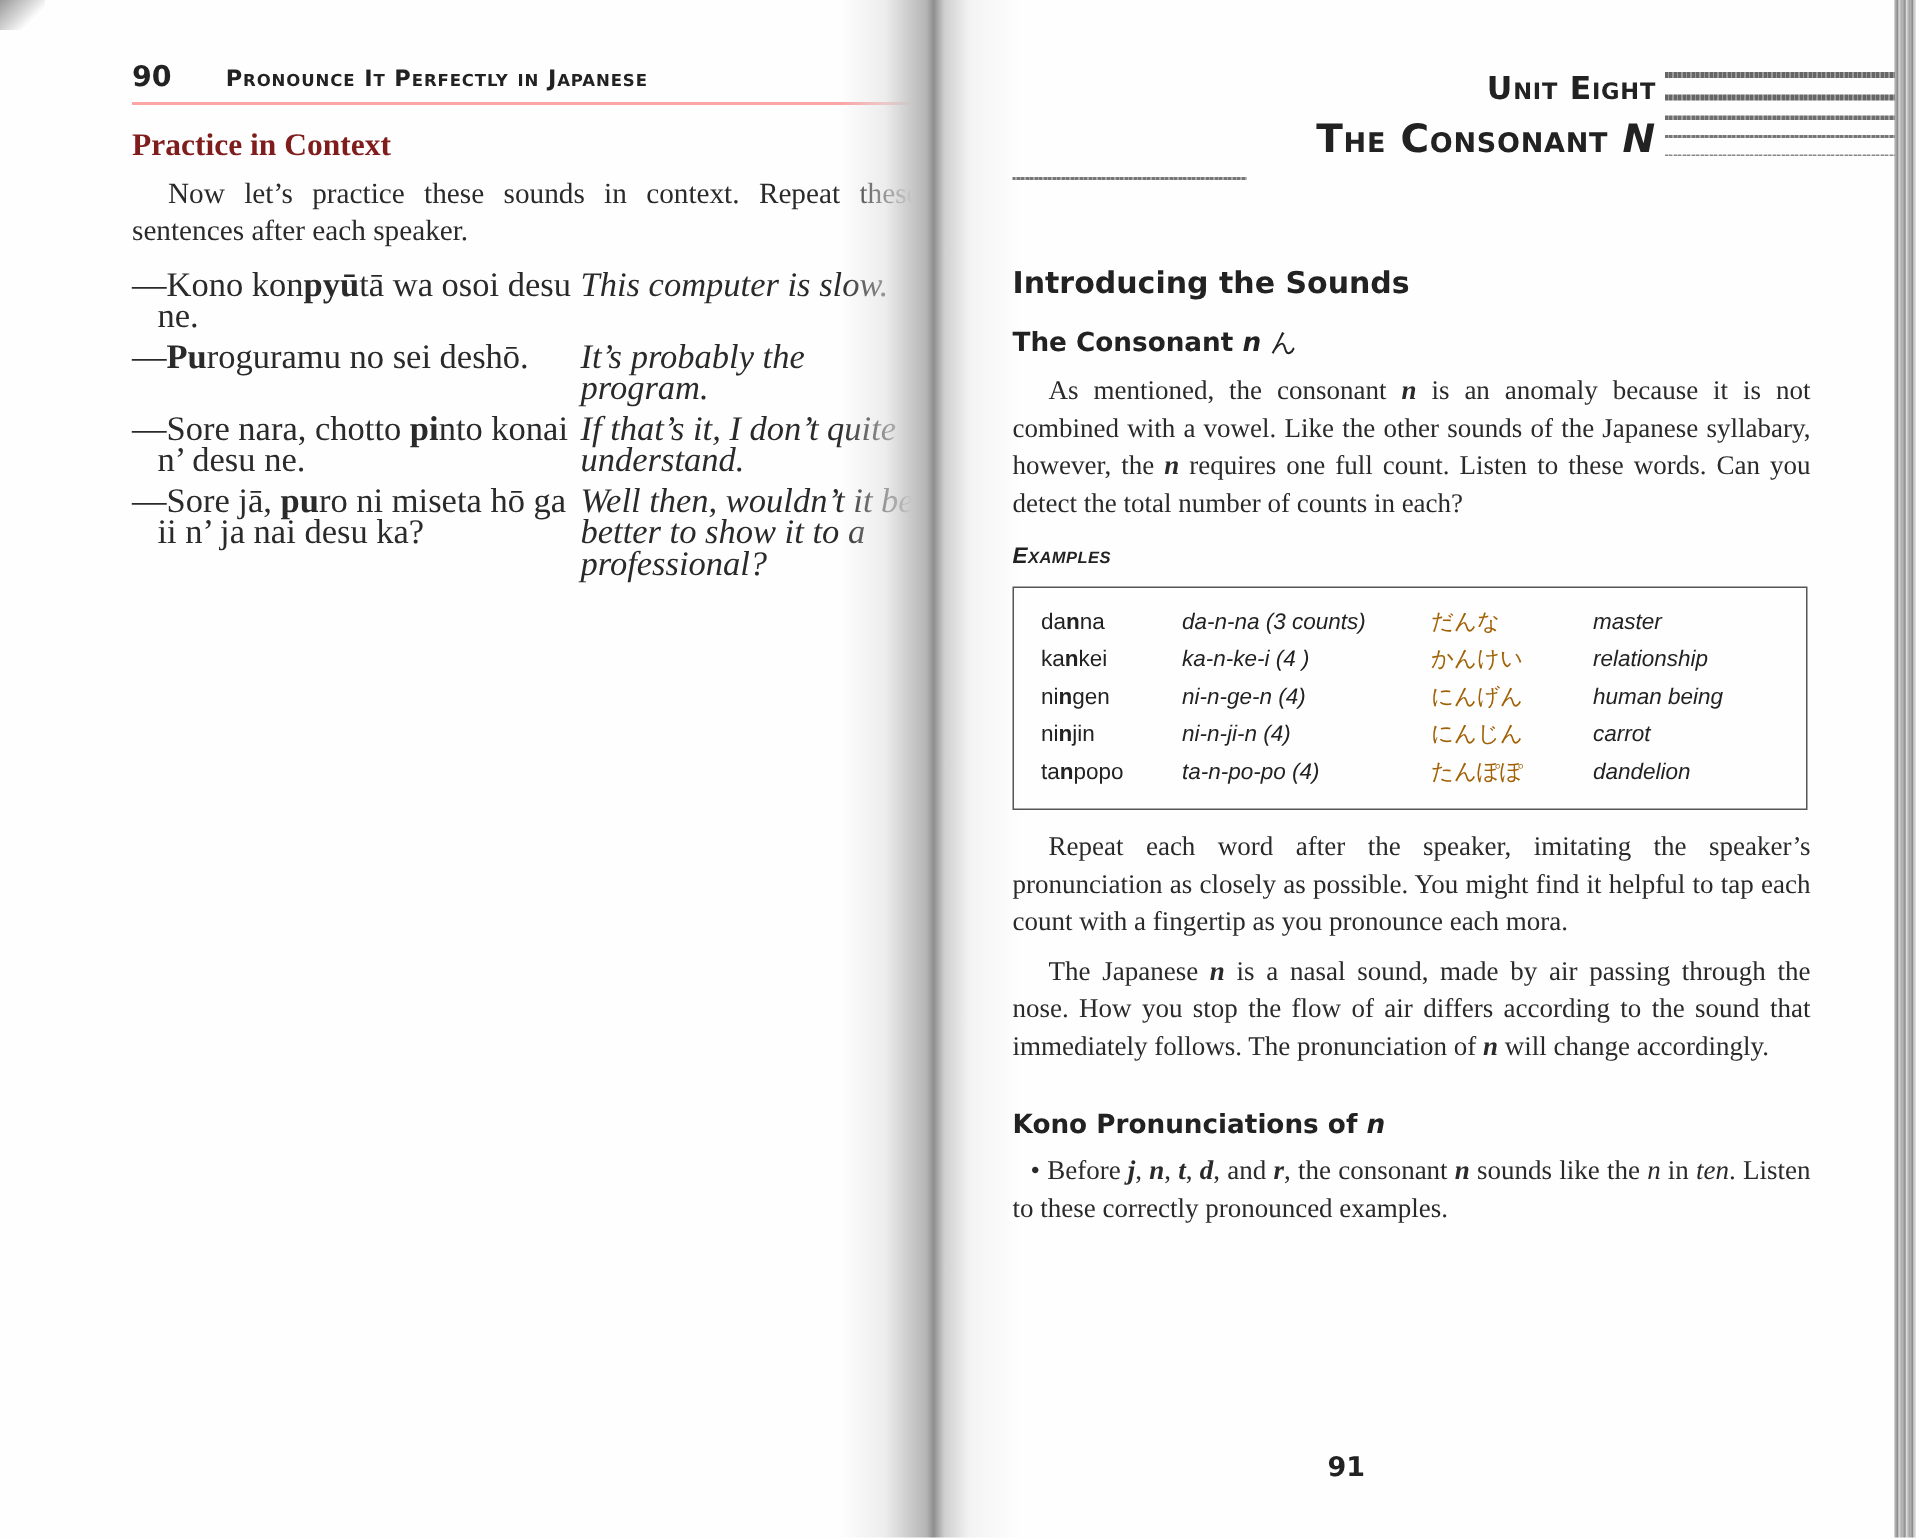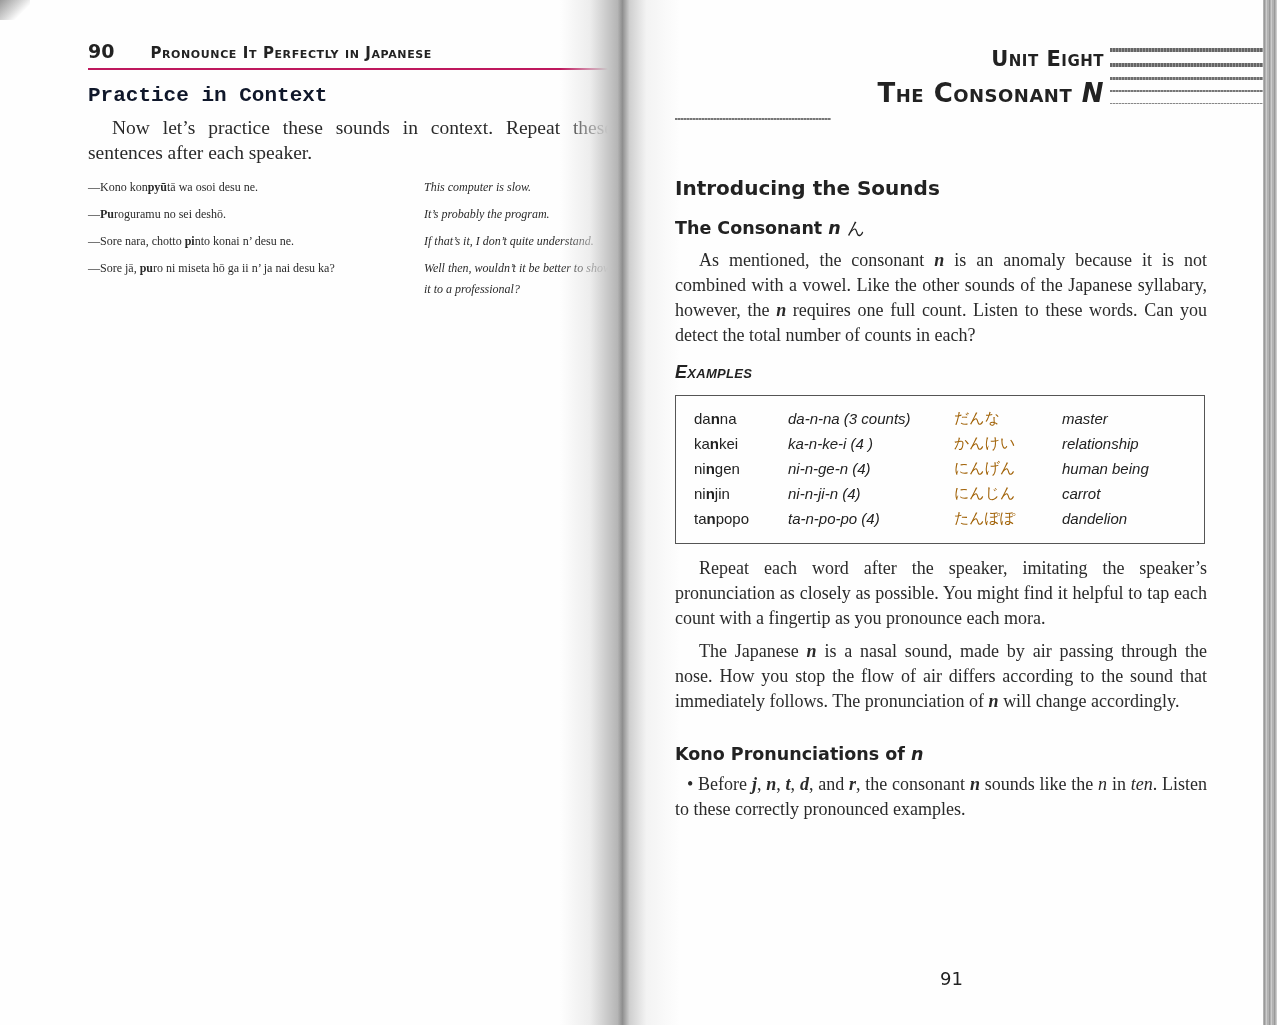--- a/index.html
+++ b/index.html
@@ -34,39 +34,39 @@
     .edge-right {
       position: absolute; top: 0; bottom: 0; left: 1263px; width: 14px;
       background: repeating-linear-gradient(to right, #bfbfbf 0px, #8d8d8d 2px, #d9d9d9 3px, #a5a5a5 5px);
     }
 
     
     .left-page { position: absolute; left: 88px; top: 40px; width: 525px; }
     .running-head {
       display: flex; align-items: baseline; gap: 36px;
       font-family: "DejaVu Sans", sans-serif; font-weight: bold;
-      padding-bottom: 6px; border-bottom: 2px solid #be185d;
+      padding-bottom: 6px; border-bottom: 2px solid #fca5a5;
       width: 520px;
     }
     .running-head .pg { font-size: 19px; color: #222; }
     .running-head .title {
       font-size: 12.5px; letter-spacing: 0.6px; font-variant: small-caps;
       text-transform: none; color: #222;
     }
     .running-head .title { font-size: 15px; }
     h2.sec {
-      font-family: Liberation Mono, monospace; font-weight: bold;
-      font-size: 21px; margin: 14px 0 0 0; color: #0f172a;
+      font-family: Liberation Serif, serif; font-weight: bold;
+      font-size: 21px; margin: 14px 0 0 0; color: #7f1d1d;
     }
     p.body {
       font-size: 19.5px; line-height: 25px; margin: 8px 0 0 0;
       text-indent: 24px; color: #2a2a2a; text-align: justify;
     }
     .dialogue { margin-top: 12px; }
-    .dline { display: flex; margin-bottom: 4px; font-size: 12px; line-height: 21px; gap: 37px; }
+    .dline { display: flex; margin-bottom: 4px; font-size: 23px; line-height: 21px; }
     .dline .jp { width: 282px; padding-left: 17px; text-indent: -17px; color: #2a2a2a; }
     .dline .en { flex: 1; font-style: italic; color: #2a2a2a; }
     .dline .jp b { font-weight: bold; }
 
     
     .unit-head {
       position: absolute; left: 840px; top: 44px; width: 264px;
       text-align: right; font-family: "DejaVu Sans", sans-serif; font-weight: bold;
       color: #222; font-variant: small-caps;
     }
@@ -87,38 +87,38 @@
     }
     h3.sub {
       font-family: "DejaVu Sans", sans-serif; font-weight: bold;
       font-size: 17.5px; margin: 16px 0 0 0; color: #222;
     }
     h3.sub .kana { font-weight: normal; font-family: "DejaVu Sans", sans-serif; }
     .right-page p.body { font-size: 18px; line-height: 25px; margin-top: 8px; }
     .right-page p.body i, .right-page p.body b i { font-weight: bold; font-style: italic; }
     .examples-label {
       font-family: "Liberation Sans", sans-serif; font-weight: bold; font-style: italic;
-      font-size: 18px; margin-top: 14px; color: #222; font-variant: small-caps;
+      font-size: 15px; margin-top: 14px; color: #222; font-variant: small-caps;
       letter-spacing: 0.3px;
     }
     .ex-box {
       margin-top: 12px; border: 1.5px solid #555; width: 530px; height: 149px;
       box-sizing: border-box; padding: 10px 0 0 18px;
       font-family: "Liberation Sans", sans-serif; font-size: 15px; color: #222;
     }
     .ex-row { display: flex; height: 25px; align-items: center; }
     .ex-row .w { width: 94px; }
     .ex-row .w b { font-weight: bold; }
     .ex-row .r { width: 166px; font-style: italic; }
     .ex-row .k { width: 108px; color: #a16207; }
     .ex-row .m { font-style: italic; }
 
     .page-num {
-      position: absolute; left: 940px; top: 968px;
-      font-family: "DejaVu Sans", sans-serif; font-weight: normal; font-size: 18px; color: #222;
+      position: absolute; left: 885px; top: 968px;
+      font-family: "DejaVu Sans", sans-serif; font-weight: bold; font-size: 18px; color: #222;
     }
     .bullet-p { text-indent: 12px !important; }
   </style>
 </head>
 <body>
 
 <div class="spread">
   <div class="corner-shade"></div>
 
   <div class="left-page">

